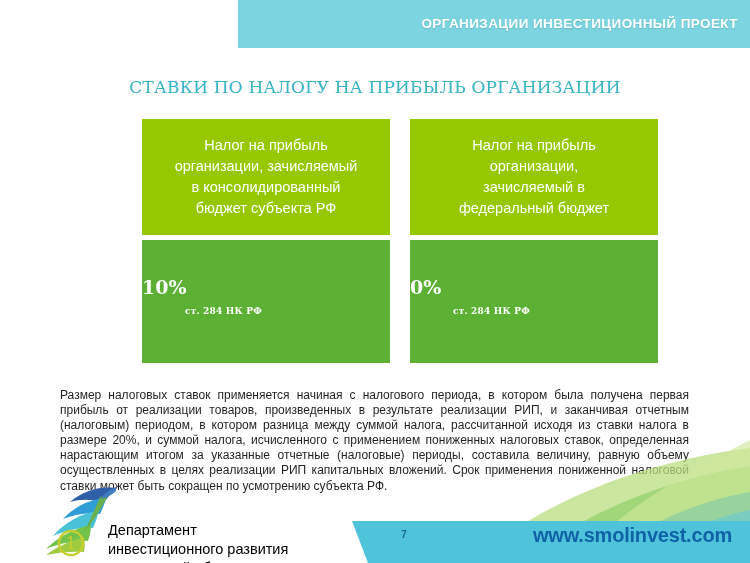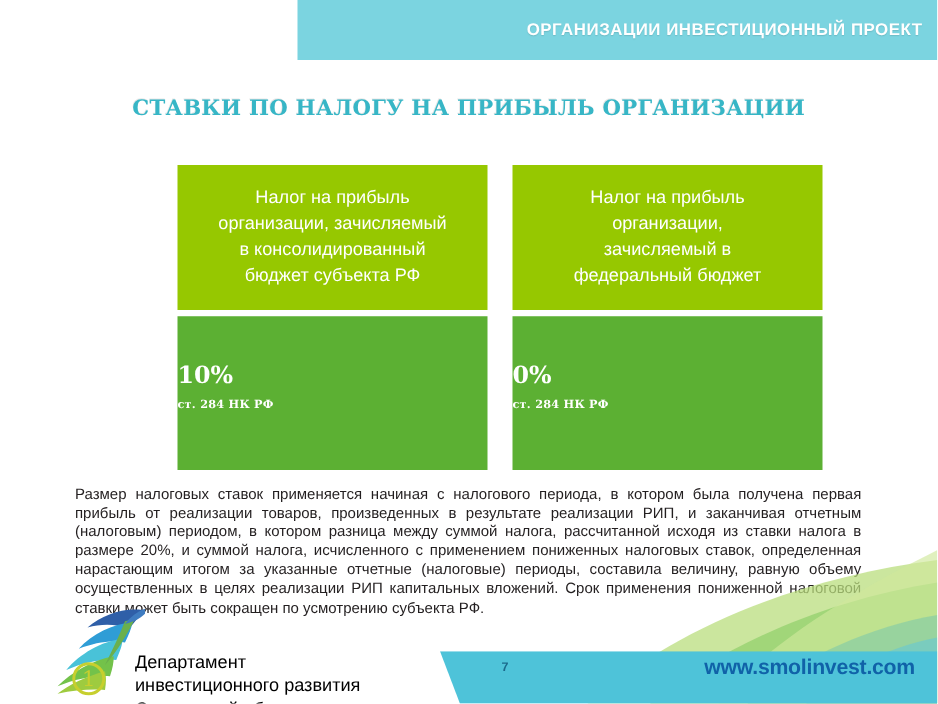--- a/index.html
+++ b/index.html
@@ -44,34 +44,34 @@
 
   
   .slide-title {
     position: absolute;
     left: 0;
     top: 76px;
     width: 750px;
     text-align: center;
     color: #37b6c6;
     font-family: "DejaVu Serif", "Liberation Serif", serif;
-    font-weight: bold;
+    font-weight: normal;
     font-size: 17px;
     line-height: 22px;
     letter-spacing: 0.2px;
     text-transform: uppercase;
     text-shadow: 1px 1px 0 rgba(255,255,255,0.85), -0.5px -0.5px 0 rgba(0,0,0,0.10);
   }
   .slide-title .ln2 { display: block; }
 
   
   .cards {
     position: absolute;
     left: 142px;
-    top: 132px;
+    top: 119px;
     width: 516px;
     height: 244px;
   }
   .card {
     position: absolute;
     top: 0;
     width: 248px;
     height: 244px;
   }
   .card.left  { left: 0; }
@@ -120,20 +120,21 @@
     line-height: 22px;
   }
   .card-ref {
     margin-top: 7px;
     color: #ffffff;
     font-family: "DejaVu Serif", "Liberation Serif", serif;
     font-weight: bold;
     font-size: 9px;
     line-height: 12px;
     letter-spacing: 0.2px;
+    margin-left: 43px;
   }
 
   
   .body-text {
     position: absolute;
     left: 60px;
     top: 388px;
     width: 629px;
     color: #231f20;
     font-size: 12px;
@@ -169,21 +170,21 @@
     color: #1b6a8c;
     font-size: 10px;
     font-weight: bold;
     font-family: "Liberation Sans", sans-serif;
   }
   .site-url {
     position: absolute;
     right: 18px;
     top: 524px;
     color: #1062a8;
-    font-size: 17px;
+    font-size: 20px;
     font-weight: bold;
     letter-spacing: -0.2px;
     font-family: "Liberation Sans", sans-serif;
   }
 
   
   .logo {
     position: absolute;
     left: 36px;
     top: 485px;

